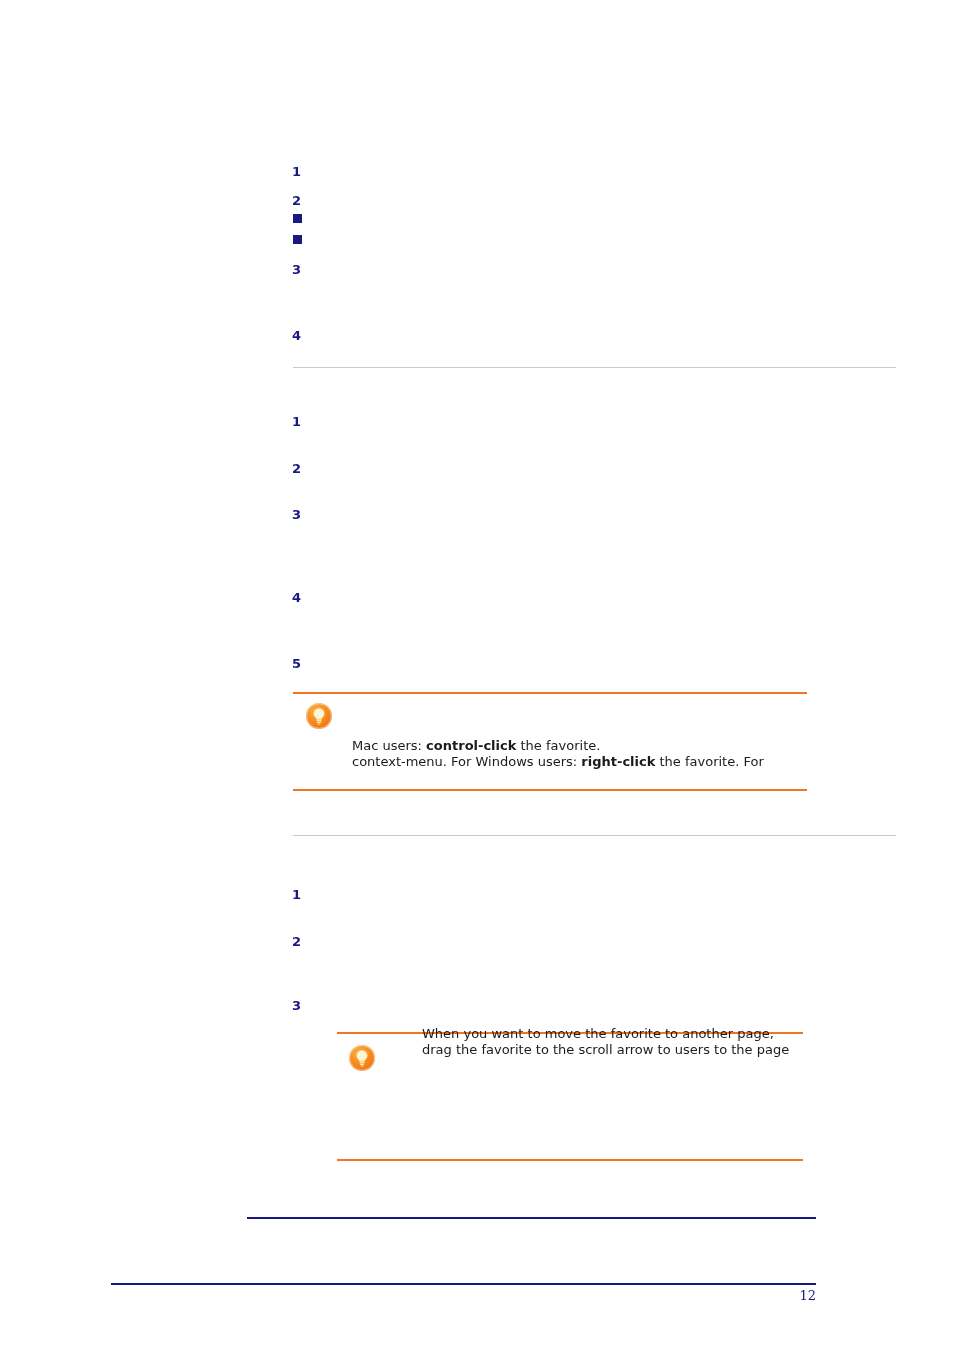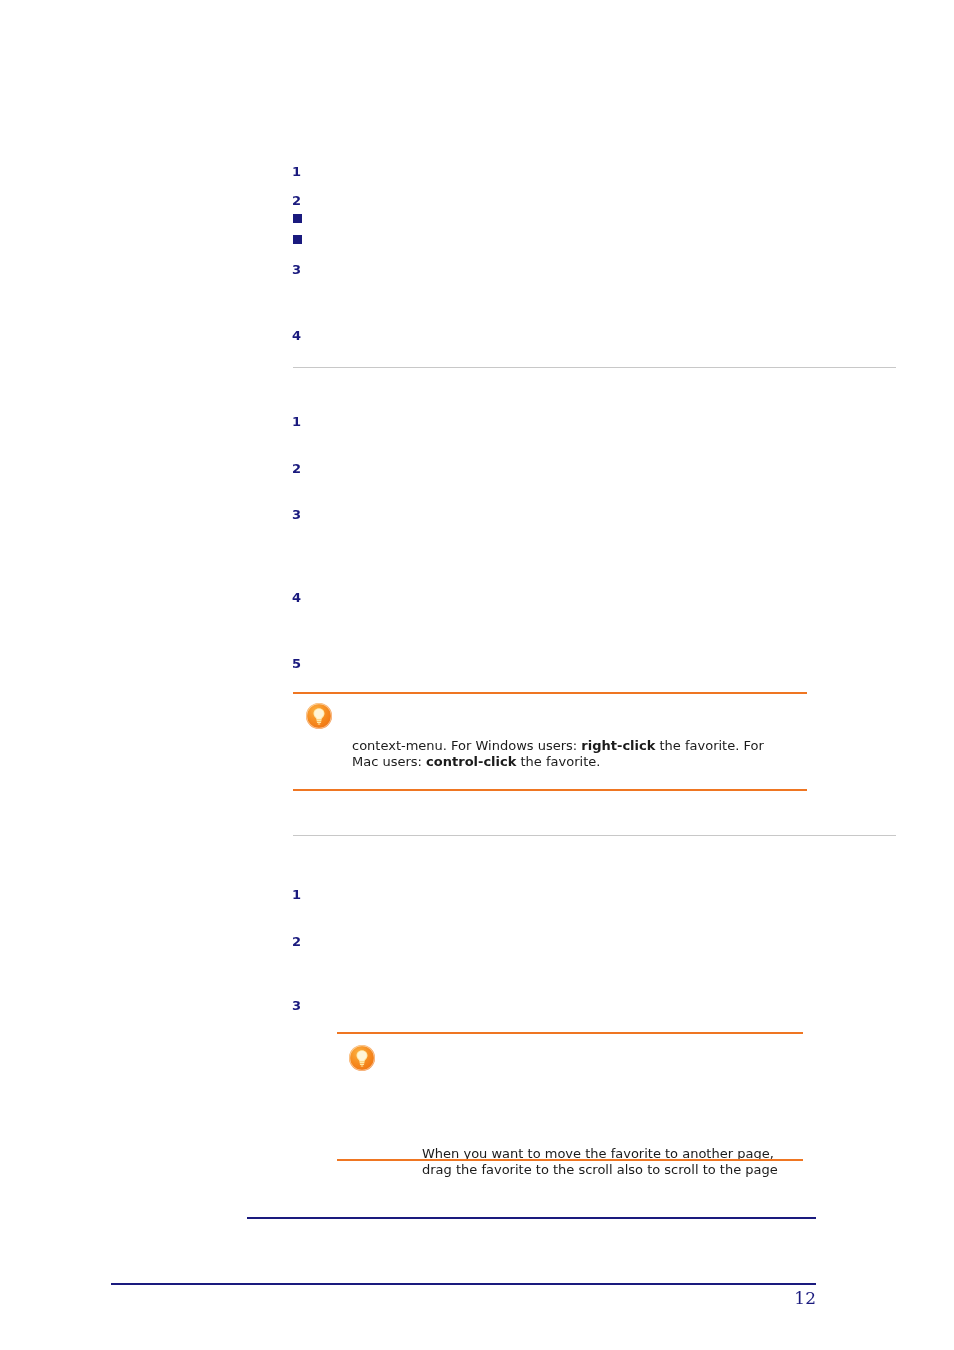--- a/index.html
+++ b/index.html
@@ -78,21 +78,21 @@
     font-size: 13px;
     color: #1b1b1b;
     line-height: 15.5px;
   }
   .tip-text b { font-weight: bold; }
 
   
   .page-number {
     position: absolute;
     font-family: "DejaVu Serif", serif;
-    font-size: 17px;
+    font-size: 13px;
     color: #1a1a7e;
     text-align: right;
   }
 </style>
 </head>
 <body>
 
 <div id="page">
 
   <div>
@@ -143,24 +143,24 @@
         <path d="M13 5.2c-3.1 0-5.5 2.4-5.5 5.3 0 2.0 1.1 3.3 2.0 4.2 0.5 0.5 0.8 0.9 0.8 1.4v0.6h5.4v-0.6c0-0.5 0.3-0.9 0.8-1.4 0.9-0.9 2.0-2.2 2.0-4.2 0-2.9-2.4-5.3-5.5-5.3z" fill="#ffe9a8"></path>
         <path d="M13 6.1c-2.6 0-4.6 2.0-4.6 4.4 0 1.6 0.9 2.7 1.7 3.5 0.6 0.6 1.0 1.1 1.1 1.8h3.6c0.1-0.7 0.5-1.2 1.1-1.8 0.8-0.8 1.7-1.9 1.7-3.5 0-2.4-2.0-4.4-4.6-4.4z" fill="#ffffff" fill-opacity="0.55"></path>
         <rect x="10.5" y="17.1" width="5.0" height="1.3" rx="0.4" fill="#ffe9a8"></rect>
         <rect x="10.9" y="18.9" width="4.2" height="1.2" rx="0.4" fill="#ffe9a8"></rect>
         <rect x="11.7" y="20.5" width="2.6" height="1.1" rx="0.4" fill="#ffe9a8"></rect>
       </svg>
     </div>
 
     <div class="tip-text" style="left:352px; top:738px; width:420px;">
       <div>
-        <span>context-menu. For Windows users: </span><b>right-click</b><span> the favorite. For</span>
+        <span>Mac users: </span><b>control-click</b><span> the favorite.</span>
       </div>
       <div>
-        <span>Mac users: </span><b>control-click</b><span> the favorite.</span>
+        <span>context-menu. For Windows users: </span><b>right-click</b><span> the favorite. For</span>
       </div>
     </div>
 
     <div class="rule-orange" style="left:293px; top:789px; width:514px;"></div>
   </div>
 
   <div class="rule-gray" style="left:293px; top:835px; width:603px;"></div>
 
   <div>
     <span class="list-marker" style="left:292px; top:888px;">1</span>
@@ -180,23 +180,23 @@
       <svg viewBox="0 0 26 26" xmlns="http://www.w3.org/2000/svg">
         <circle cx="13" cy="13" r="12.2" fill="none" stroke="#ffffff" stroke-opacity="0.35" stroke-width="1"></circle>
         <path d="M13 5.2c-3.1 0-5.5 2.4-5.5 5.3 0 2.0 1.1 3.3 2.0 4.2 0.5 0.5 0.8 0.9 0.8 1.4v0.6h5.4v-0.6c0-0.5 0.3-0.9 0.8-1.4 0.9-0.9 2.0-2.2 2.0-4.2 0-2.9-2.4-5.3-5.5-5.3z" fill="#ffe9a8"></path>
         <path d="M13 6.1c-2.6 0-4.6 2.0-4.6 4.4 0 1.6 0.9 2.7 1.7 3.5 0.6 0.6 1.0 1.1 1.1 1.8h3.6c0.1-0.7 0.5-1.2 1.1-1.8 0.8-0.8 1.7-1.9 1.7-3.5 0-2.4-2.0-4.4-4.6-4.4z" fill="#ffffff" fill-opacity="0.55"></path>
         <rect x="10.5" y="17.1" width="5.0" height="1.3" rx="0.4" fill="#ffe9a8"></rect>
         <rect x="10.9" y="18.9" width="4.2" height="1.2" rx="0.4" fill="#ffe9a8"></rect>
         <rect x="11.7" y="20.5" width="2.6" height="1.1" rx="0.4" fill="#ffe9a8"></rect>
       </svg>
     </div>
 
-    <div class="tip-text" style="left:422px; top:1146px; width:390px;">
+    <div class="tip-text" style="left:422px; top:1026px; width:390px;">
       <div>When you want to move the favorite to another page,</div>
-      <div>drag the favorite to the scroll also to scroll to the page</div>
+      <div>drag the favorite to the scroll arrow to users to the page</div>
     </div>
 
     <div class="rule-orange" style="left:337px; top:1159px; width:466px;"></div>
   </div>
 
   <div>
     <div class="rule-navy" style="left:247px; top:1217px; width:569px;"></div>
     <div class="rule-navy" style="left:111px; top:1283px; width:705px;"></div>
     <div class="page-number" style="left:716px; top:1288px; width:100px;">12</div>
   </div>

